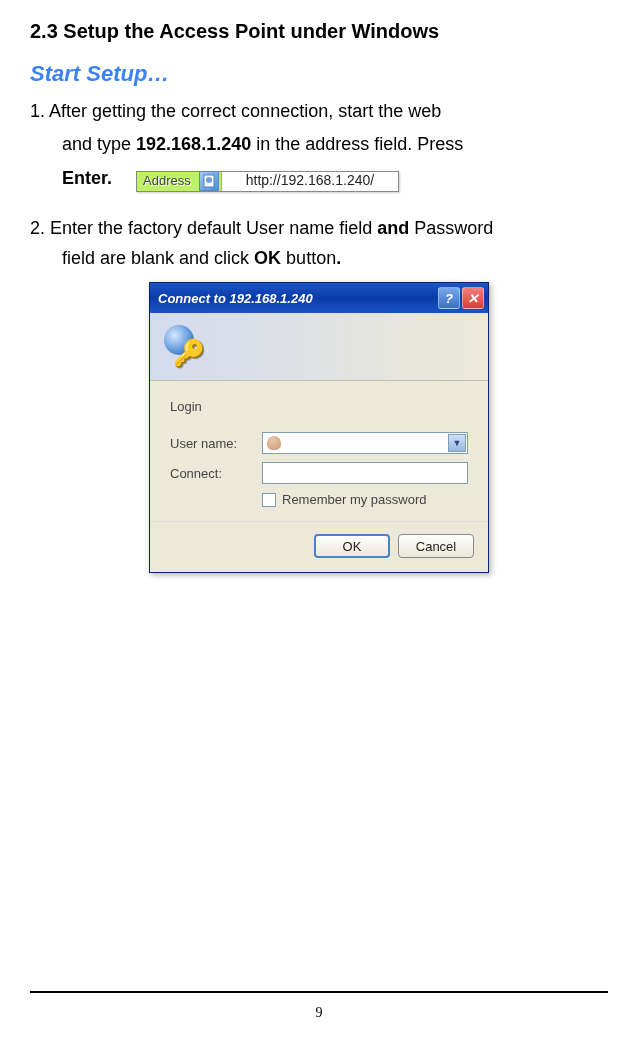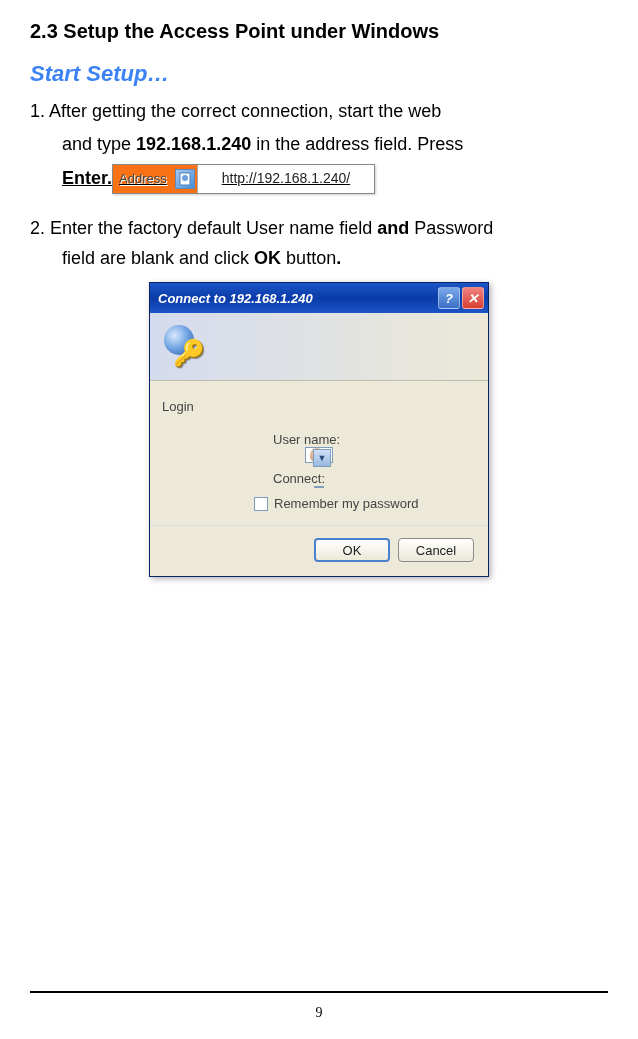--- a/index.html
+++ b/index.html
@@ -38,33 +38,32 @@
     }
     .step1 {
       margin-bottom: 8px;
     }
     .step1-line1 {
       display: block;
     }
     .step1-line3 {
       display: flex;
       align-items: flex-start;
-      gap: 0;
-      text-decoration: underline;
+      gap: 24px;
     }
     .bold {
       font-weight: bold;
     }
     .address-bar {
       display: inline-flex;
       align-items: center;
-      background: #f97316;
+      background: #bef264;
       border: 1px solid #888;
-      height: 30px;
-      margin-top: 2px;
+      height: 21px;
+      margin-top: 9px;
       box-shadow: 1px 1px 2px rgba(0,0,0,0.2);
     }
     .address-label {
       font-size: 13px;
       color: #444;
       padding: 0 6px;
       text-shadow: 1px 1px 0 #fff;
     }
     .address-icon {
       width: 20px;
@@ -160,32 +159,31 @@
     }
     .key-icon {
       position: absolute;
       bottom: 0;
       right: 2px;
       font-size: 26px;
       color: #e8c050;
       text-shadow: 1px 1px 1px rgba(0,0,0,0.4);
     }
     .dialog-body {
-      padding: 18px 12px 14px;
+      padding: 18px 20px 14px;
     }
     .login-label {
       font-size: 13px;
       color: #444;
       margin-bottom: 18px;
     }
     .form-row {
       display: flex;
       align-items: center;
       margin-bottom: 8px;
-      flex-direction: column;
     }
     .form-label {
       width: 92px;
       font-size: 13px;
       color: #444;
     }
     .form-input {
       flex: 1;
       height: 22px;
       background: #fff;

